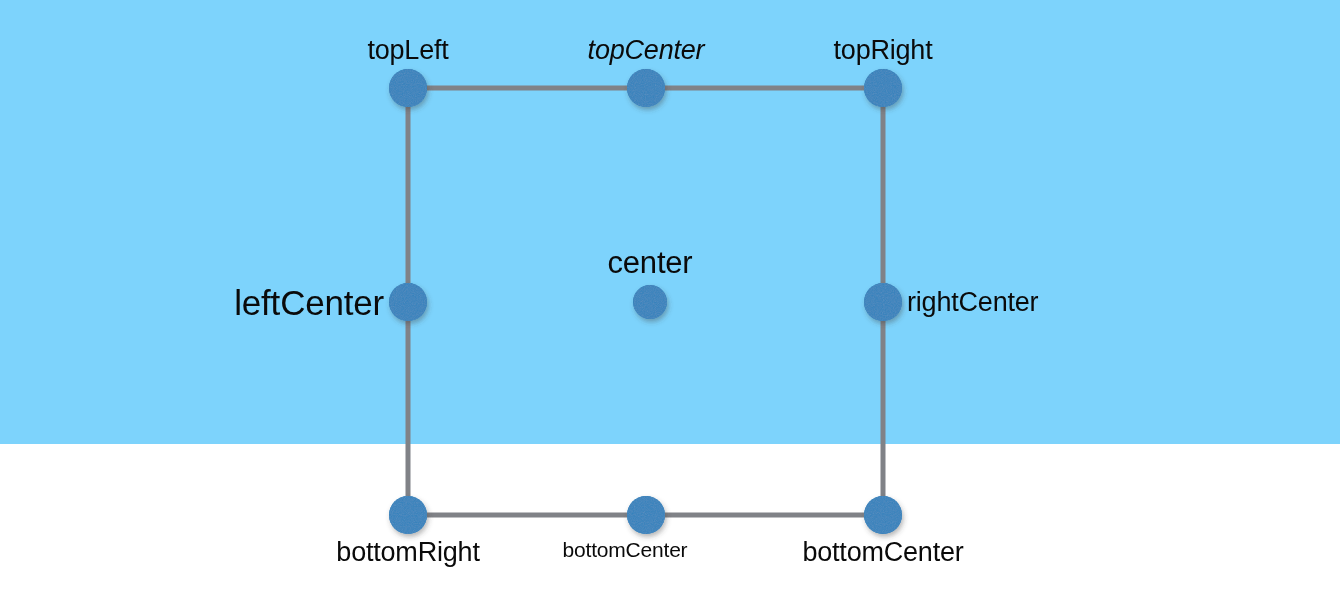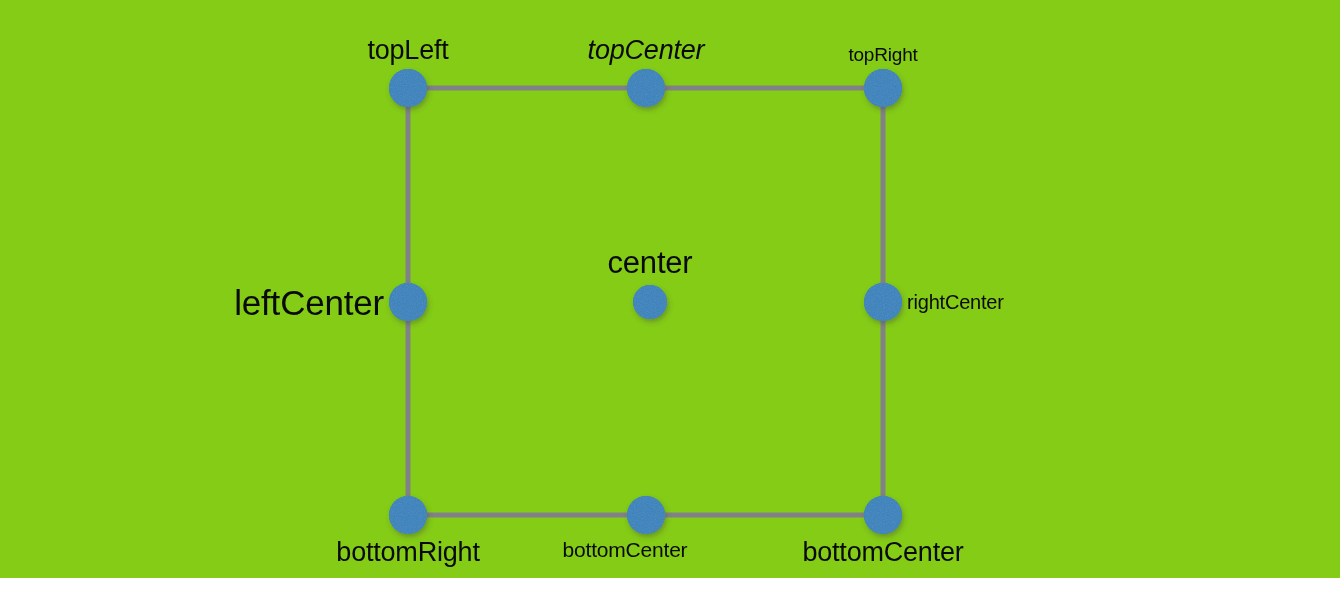--- a/index.html
+++ b/index.html
@@ -9,22 +9,22 @@
   }
   body {
     width: 1340px;
     height: 610px;
     font-family: "Liberation Sans", sans-serif;
     overflow: hidden;
   }
   #canvas {
     position: relative;
     width: 1340px;
-    height: 578px;
-    background: #84cc16;
+    height: 444px;
+    background: #7dd3fc;
   }
   #graph-svg {
     position: absolute;
     left: 0;
     top: 0;
     width: 1340px;
     height: 610px;
   }
   .node-label {
     position: absolute;
@@ -98,21 +98,21 @@
         <circle cx="408" cy="515" r="19" fill="#3182bd" filter="url(#nodeTexture)"></circle>
         <circle cx="646" cy="515" r="19" fill="#3182bd" filter="url(#nodeShadow)"></circle>
         <circle cx="646" cy="515" r="19" fill="#3182bd" filter="url(#nodeTexture)"></circle>
         <circle cx="883" cy="515" r="19" fill="#3182bd" filter="url(#nodeShadow)"></circle>
         <circle cx="883" cy="515" r="19" fill="#3182bd" filter="url(#nodeTexture)"></circle>
       </g>
   </svg>
   <div id="label-layer">
       <div class="node-label lbl-above" style="left: 408px; top: 64px; color: rgb(10, 10, 10); font-size: 27px;">topLeft</div>
       <div class="node-label lbl-above" style="left: 646px; top: 64px; color: rgb(10, 10, 10); font-size: 27px; font-style: italic;">topCenter</div>
-      <div class="node-label lbl-above" style="left: 883px; top: 64px; color: rgb(10, 10, 10); font-size: 19px;">topRight</div>
+      <div class="node-label lbl-above" style="left: 883px; top: 64px; color: rgb(10, 10, 10); font-size: 27px;">topRight</div>
       <div class="node-label lbl-left" style="left: 384px; top: 302px; color: rgb(10, 10, 10); font-size: 35px;">leftCenter</div>
       <div class="node-label lbl-above" style="left: 650px; top: 278px; color: rgb(10, 10, 10); font-size: 31px;">center</div>
-      <div class="node-label lbl-right" style="left: 907px; top: 302px; color: rgb(10, 10, 10); font-size: 20px;">rightCenter</div>
+      <div class="node-label lbl-right" style="left: 907px; top: 302px; color: rgb(10, 10, 10); font-size: 27px;">rightCenter</div>
       <div class="node-label lbl-below" style="left: 408px; top: 539px; color: rgb(10, 10, 10); font-size: 27px;">bottomRight</div>
       <div class="node-label lbl-below" style="left: 625px; top: 539px; color: rgb(10, 10, 10); font-size: 21px;">bottomCenter</div>
       <div class="node-label lbl-below" style="left: 883px; top: 539px; color: rgb(10, 10, 10); font-size: 27px;">bottomCenter</div>
     </div>
 </div>
 
 </body></html>

